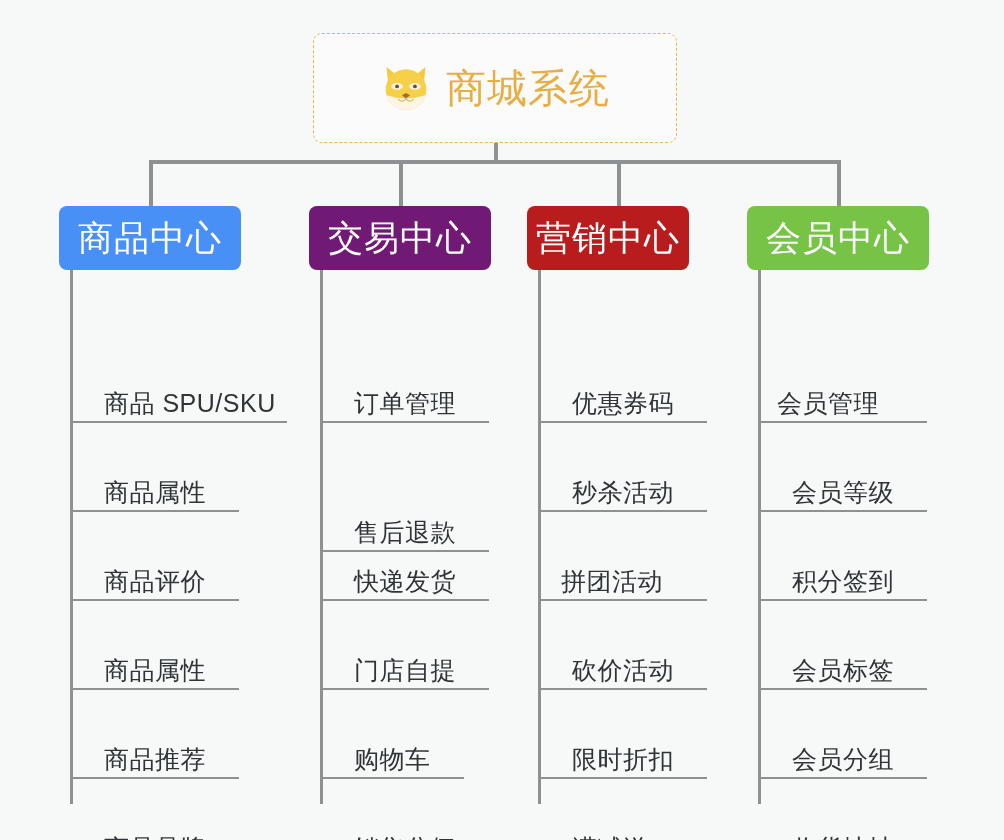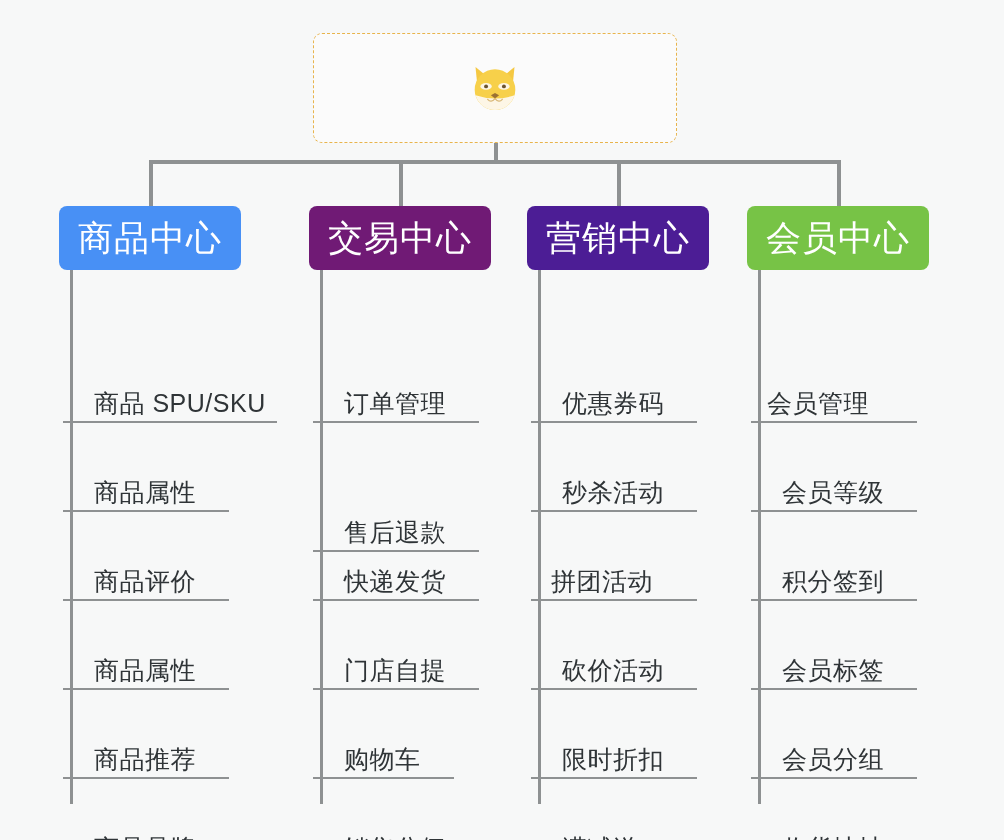--- a/index.html
+++ b/index.html
@@ -101,21 +101,21 @@
     background: #8e9192;
   }
   .leaf-list {
     position: relative;
     margin: 0;
     padding: 0;
     list-style: none;
   }
   .leaf {
     position: absolute;
-    left: 4px;
+    left: 14px;
     height: 89px;
     display: flex;
     align-items: flex-end;
     box-sizing: border-box;
     border-bottom: 2px solid #8e9192;
     padding-left: 31px;
     padding-bottom: 4px;
   }
   .leaf-label {
     font-size: 25px;
@@ -140,20 +140,21 @@
         <path d="M32 59 a25 25 0 0 0 24-18 q-24 8 -48 0 a25 25 0 0 0 24 18 z" fill="#fdf6e6"></path>
         <ellipse cx="21" cy="30" rx="7" ry="4.2" fill="#fdf6e6"></ellipse>
         <ellipse cx="43" cy="30" rx="7" ry="4.2" fill="#fdf6e6"></ellipse>
         <ellipse cx="21" cy="30" rx="2.4" ry="2.4" fill="#6b5330"></ellipse>
         <ellipse cx="43" cy="30" rx="2.4" ry="2.4" fill="#6b5330"></ellipse>
         <path d="M32 38 l5 3 l-5 4 l-5 -4 z" fill="#9b7233"></path>
         <path d="M32 45 q-5 6 -9 1" stroke="#d9b878" stroke-width="1.6" fill="none" stroke-linecap="round"></path>
         <path d="M32 45 q5 6 9 1" stroke="#d9b878" stroke-width="1.6" fill="none" stroke-linecap="round"></path>
       </svg>
     </span>
+    <span class="root-title">商城系统</span>
   </div>
 
   <div class="conn conn-stem"></div>
   <div class="conn conn-bus"></div>
   <div class="conn conn-drop" style="left:149px"></div>
   <div class="conn conn-drop" style="left:399px"></div>
   <div class="conn conn-drop" style="left:617px"></div>
   <div class="conn conn-drop" style="left:837px"></div>
 
   <div id="branches-host">
@@ -199,21 +200,21 @@
           </li>
           <li class="leaf" style="top: 420px; width: 141px;">
             <span class="leaf-label">购物车</span>
           </li>
           <li class="leaf" style="top: 509px; width: 166px;">
             <span class="leaf-label">销售分佣</span>
           </li>
         </ul>
       </div>
       <div class="branch" style="left: 527px; width: 182px;">
-        <div class="branch-header" style="background: #4c1d95; width: 182px;">营销中心</div>
+        <div class="branch-header" style="background: #b91c1c; width: 162px;">营销中心</div>
         <div class="branch-spine" style="height: 534px;"></div>
         <ul class="leaf-list">
           <li class="leaf" style="top: 64px; width: 166px;">
             <span class="leaf-label">优惠券码</span>
           </li>
           <li class="leaf" style="top: 153px; width: 166px;">
             <span class="leaf-label">秒杀活动</span>
           </li>
           <li class="leaf" style="top: 242px; width: 166px; padding-left: 20px;">
             <span class="leaf-label">拼团活动</span>

